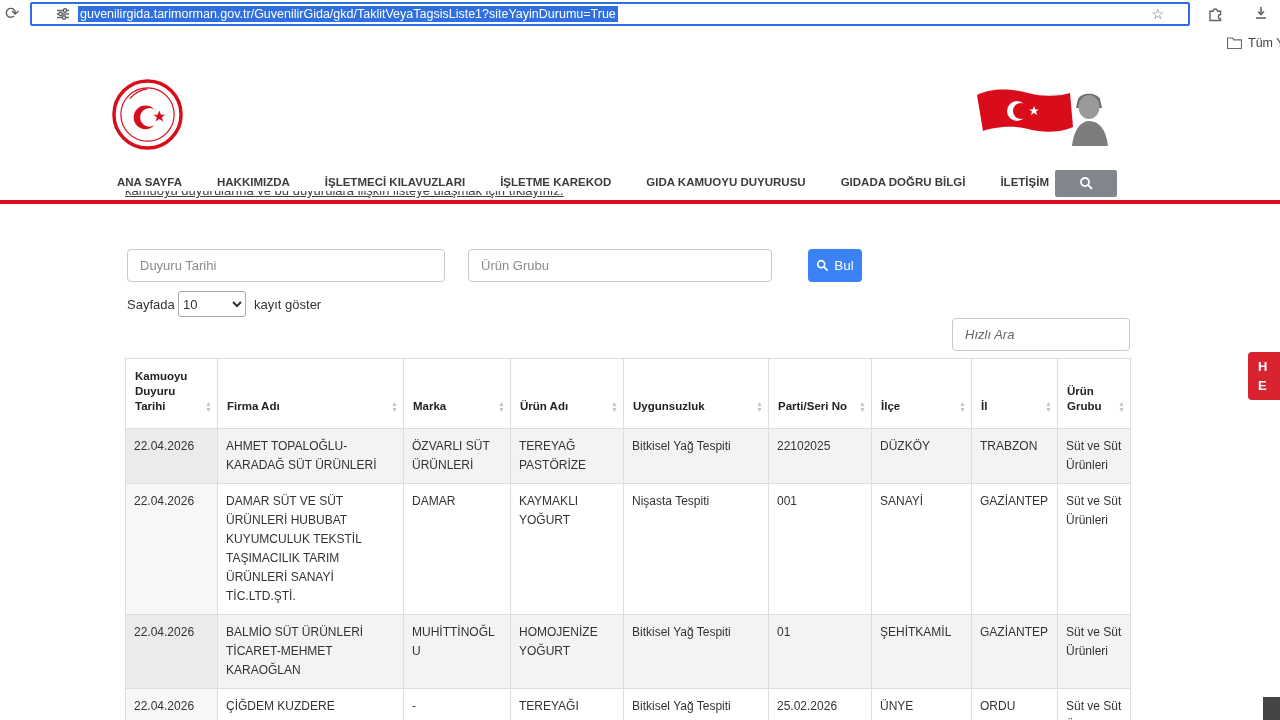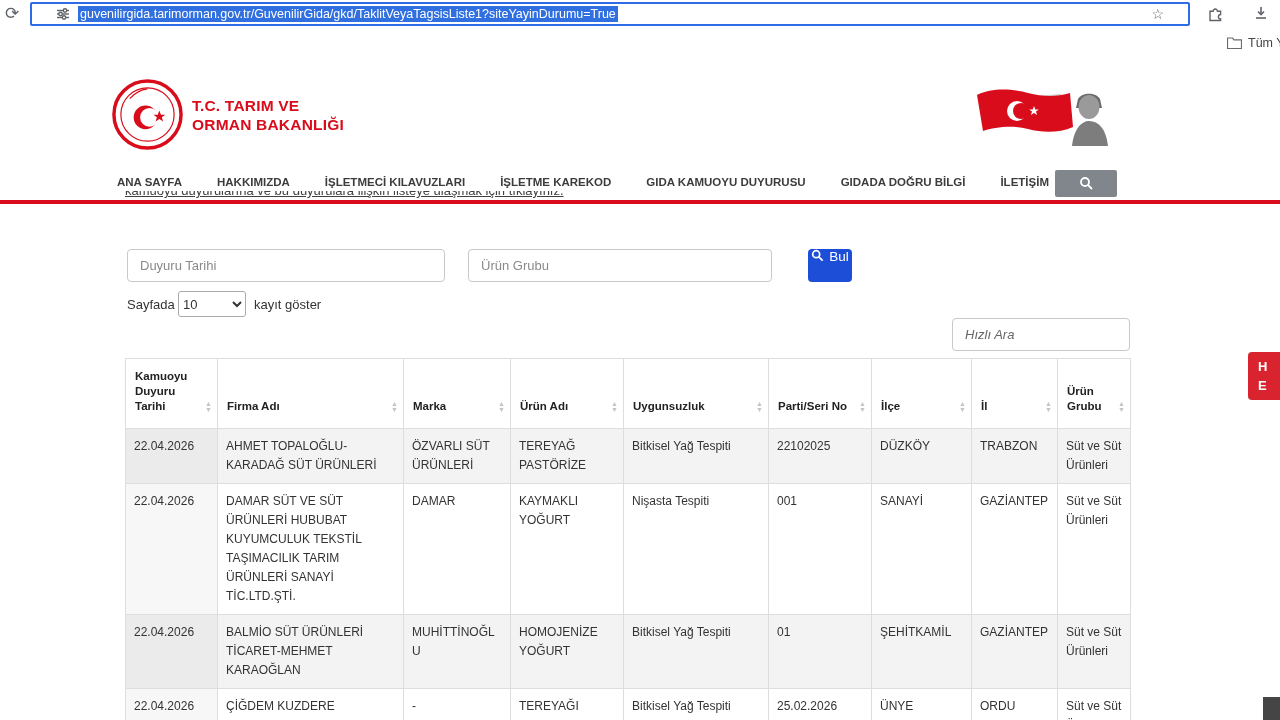--- a/index.html
+++ b/index.html
@@ -38,23 +38,23 @@
                      text-decoration: underline; white-space: nowrap; }
 
   
   .txt-input { position: absolute; height: 33px; border: 1px solid #c9c9c9; border-radius: 4px;
                padding: 0 12px; font-size: 13px; font-family: inherit; color: #333; outline: none; }
   .txt-input::placeholder { color: #8a8a8a; }
   .input-date { left: 127px; top: 249px; width: 318px; }
   .input-group { left: 468px; top: 249px; width: 304px; }
   .input-quick { left: 952px; top: 318px; width: 178px; font-style: italic; }
   .input-quick::placeholder { color: #666; }
-  .bul-btn { position: absolute; left: 808px; top: 249px; width: 44px; height: 33px; background: #1d4ed8;
+  .bul-btn { position: absolute; left: 808px; top: 249px; width: 54px; height: 33px; background: #3b82f6;
              border: none; border-radius: 4px; color: #fff; font-size: 13.5px; font-family: inherit;
-             display: flex; align-items: flex-start; justify-content: center; gap: 5px; cursor: pointer; }
+             display: flex; align-items: center; justify-content: center; gap: 5px; cursor: pointer; }
   .pagesize-label { position: absolute; font-size: 13px; color: #333; }
   .lbl-sayfada { left: 127px; top: 297px; }
   .lbl-kayit { left: 254px; top: 297px; }
   .page-size-select { position: absolute; left: 178px; top: 291px; width: 68px; height: 26px; font-size: 13px;
                       font-family: inherit; color: #333; border: 1px solid #ababab; border-radius: 3px; background: #fff; }
 
   
   .data-table { position: absolute; left: 125px; top: 358px; width: 1005px; border-collapse: collapse;
                 background: #fff; table-layout: fixed; }
   .data-table th { border: 1px solid #ddd; vertical-align: bottom; text-align: left; font-size: 11.5px;
@@ -123,24 +123,20 @@
 
   <svg class="emblem" viewBox="0 0 76 76">
     <circle cx="38" cy="38" r="34" fill="none" stroke="#d80c1a" stroke-width="3.5"></circle>
     <circle cx="38" cy="38" r="27" fill="none" stroke="#d80c1a" stroke-width="1.2"></circle>
     <circle cx="36" cy="41" r="12" fill="#d80c1a"></circle>
     <circle cx="40" cy="41" r="9.5" fill="#fff"></circle>
     <polygon points="50,34 51.6,38.2 56,38.2 52.5,40.9 53.8,45.2 50,42.6 46.2,45.2 47.5,40.9 44,38.2 48.4,38.2" fill="#d80c1a"></polygon>
     <path d="M20,22 q8,-9 18,-10" stroke="#d80c1a" fill="none" stroke-width="1.2"></path>
   </svg>
 
-  <div class="ministry">
-    <div>T.C. TARIM VE</div>
-    <div>ORMAN BAKANLIĞI</div>
-  </div>
 
   <svg class="flag" viewBox="0 0 142 63">
     <g stroke="#cfcfcf" stroke-width="2">
       <line x1="60" y1="14" x2="88" y2="12"></line>
       <line x1="55" y1="24" x2="86" y2="22"></line>
       <line x1="58" y1="34" x2="88" y2="33"></line>
     </g>
     <path d="M4,12 C20,4 40,6 55,10 C70,14 84,14 97,10 L100,44 C86,50 70,50 55,46 C40,42 22,44 10,48 Z" fill="#d80c1a"></path>
     <circle cx="44" cy="28" r="10" fill="#fff"></circle>
     <circle cx="48" cy="28" r="8" fill="#d80c1a"></circle>

